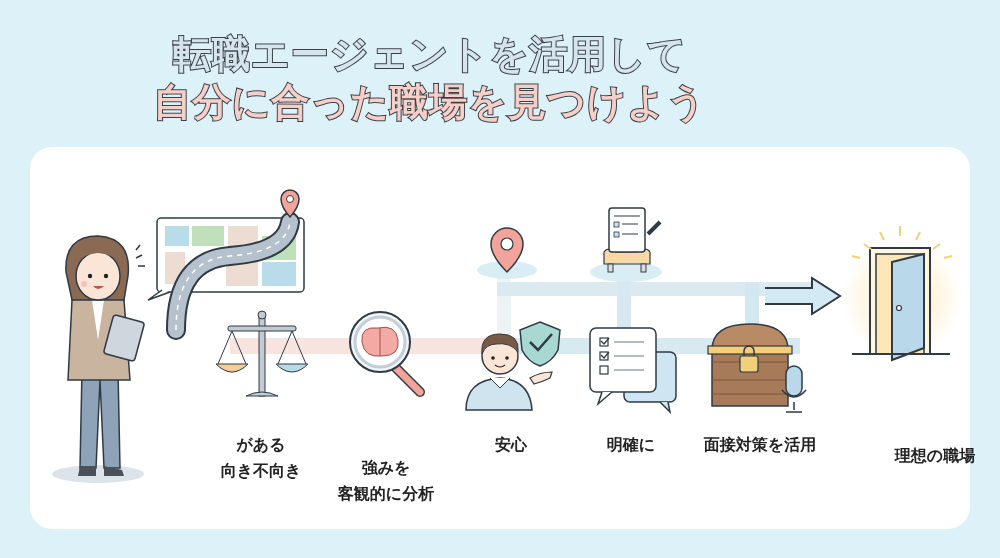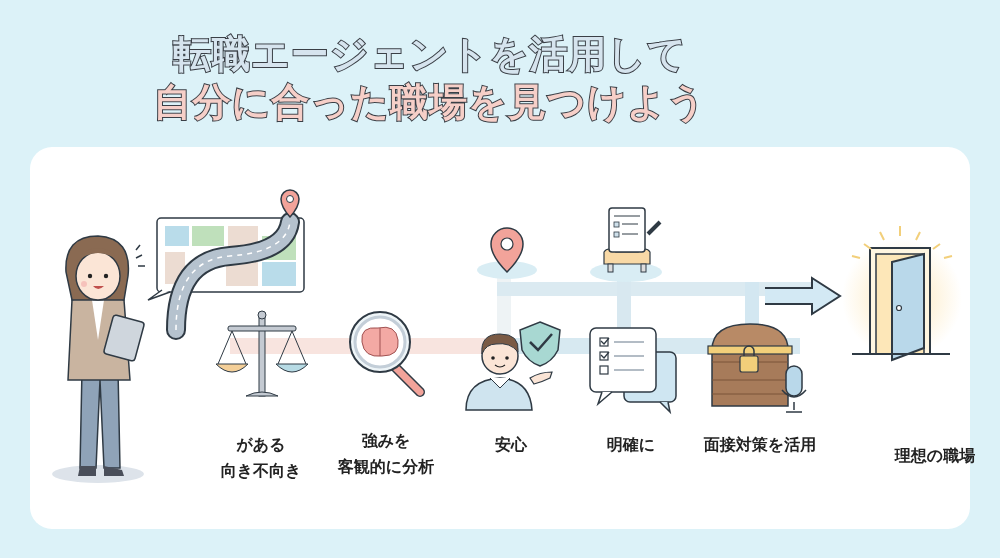--- a/index.html
+++ b/index.html
@@ -192,21 +192,21 @@
     <circle cx="899" cy="308" r="2.5" fill="#fff" stroke="#2f3a44" stroke-width="1.2"></circle>
     <path d="M852 354 H950" stroke="#2f3a44" stroke-width="2"></path>
     <path d="M900 226 v10 M880 232 l4 8 M920 232 l-4 8 M864 244 l7 5 M940 244 l-7 5 M852 256 l8 2 M952 256 l-8 2" stroke="#f2cf7a" stroke-width="2"></path>
   </g>
 </svg>
 
 <div class="label" style="left:205px; top:432px; width:112px;">
   <span>がある</span>
   <span>向き不向き</span>
 </div>
-<div class="label" style="left:322px; top:428px; width:128px;">
+<div class="label" style="left:322px; top:456px; width:128px;font-family:Liberation Mono, monospace;">
   <span>強みを</span>
   <span>客観的に分析</span>
 </div>
 <div class="label" style="left:455px; top:432px; width:112px;">
   <span>安心</span>
 </div>
 <div class="label" style="left:575px; top:432px; width:112px;">
   <span>明確に</span>
 </div>
 <div class="label" style="left:690px; top:432px; width:140px;">

